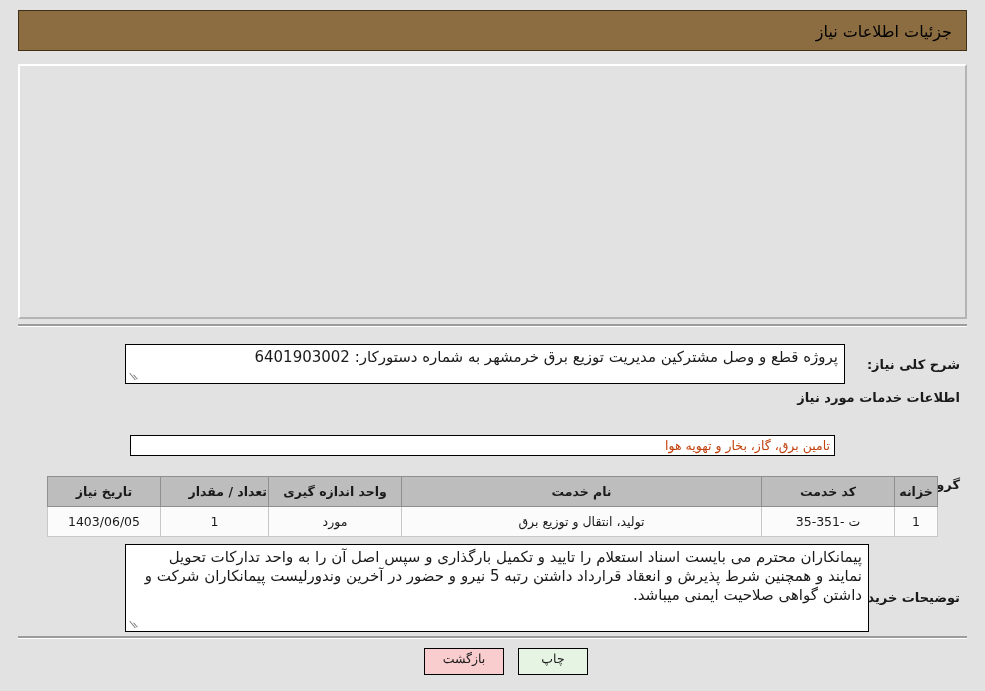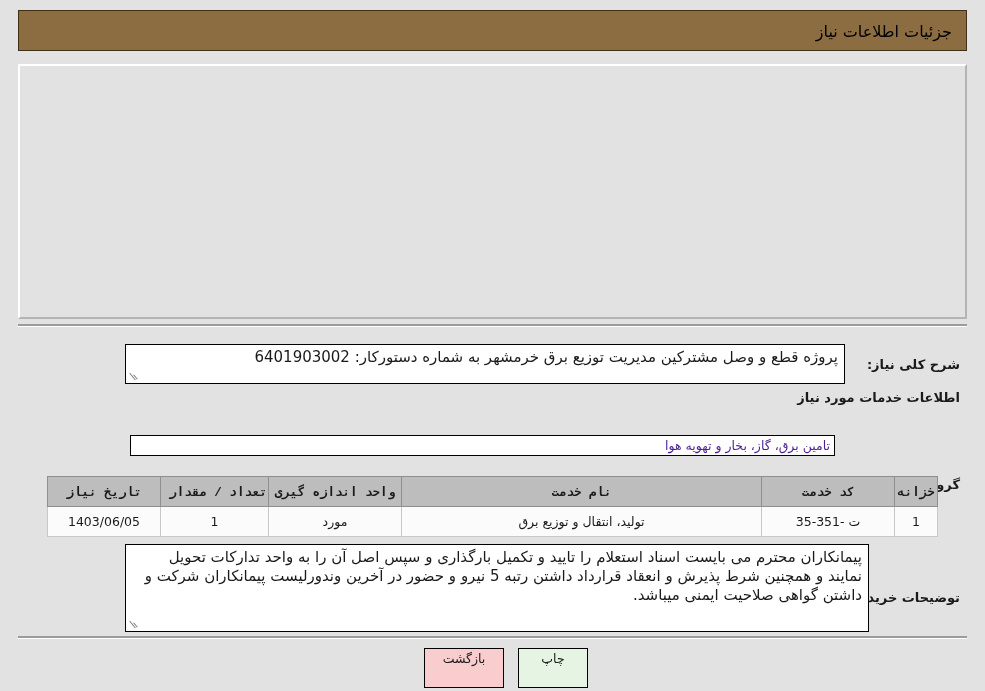--- a/index.html
+++ b/index.html
@@ -116,21 +116,21 @@
   }
 
   .fld {
     background: #ffffff;
     border: 1px solid #000000;
     box-sizing: border-box;
     height: 21px;
     line-height: 19px;
     font-size: 12.5px;
     padding: 0 4px;
-    color: #4c1d95;
+    color: #c2410c;
     overflow: hidden;
     white-space: nowrap;
   }
   .fld.ctr { text-align: center; }
   .fld.rgt { text-align: right; }
   .fld.timer { background: #fbfbe8; text-align: center; }
 
   .link-blue {
     color: #1414d2;
     font-size: 12.5px;
@@ -226,42 +226,42 @@
     z-index: 3;
   }
   .tbl th {
     background: #bdbdbd;
     border: 1px solid #8f8f8f;
     font-weight: bold;
     height: 27px;
     color: #1a1a1a;
     text-align: center;
     font-size: 12.5px;
-    font-family: Liberation Mono, monospace;
   }
   .tbl td {
     background: #fbfbfb;
     border: 1px solid #c8c8c8;
     height: 27px;
     text-align: center;
     color: #1a1a1a;
   }
 
   
   .btn {
     position: absolute;
-    height: 40px;
+    height: 27px;
     border: 1px solid #000000;
     box-sizing: border-box;
     font-size: 12.5px;
     line-height: 20px;
     text-align: center;
     cursor: pointer;
     color: #1a1a1a;
     z-index: 3;
+    font-family: Liberation Serif, serif;
   }
   #btn-print  { background: #e6f5e3; left: 518px; top: 648px; width: 70px; }
   #btn-back   { background: #f9ccce; left: 424px; top: 648px; width: 80px; }
 </style>
 </head>
 <body>
 
 <div class="wm-shield"></div>
 <div class="wm-v"></div>
 <div class="watermark">AriaTender.net</div>

